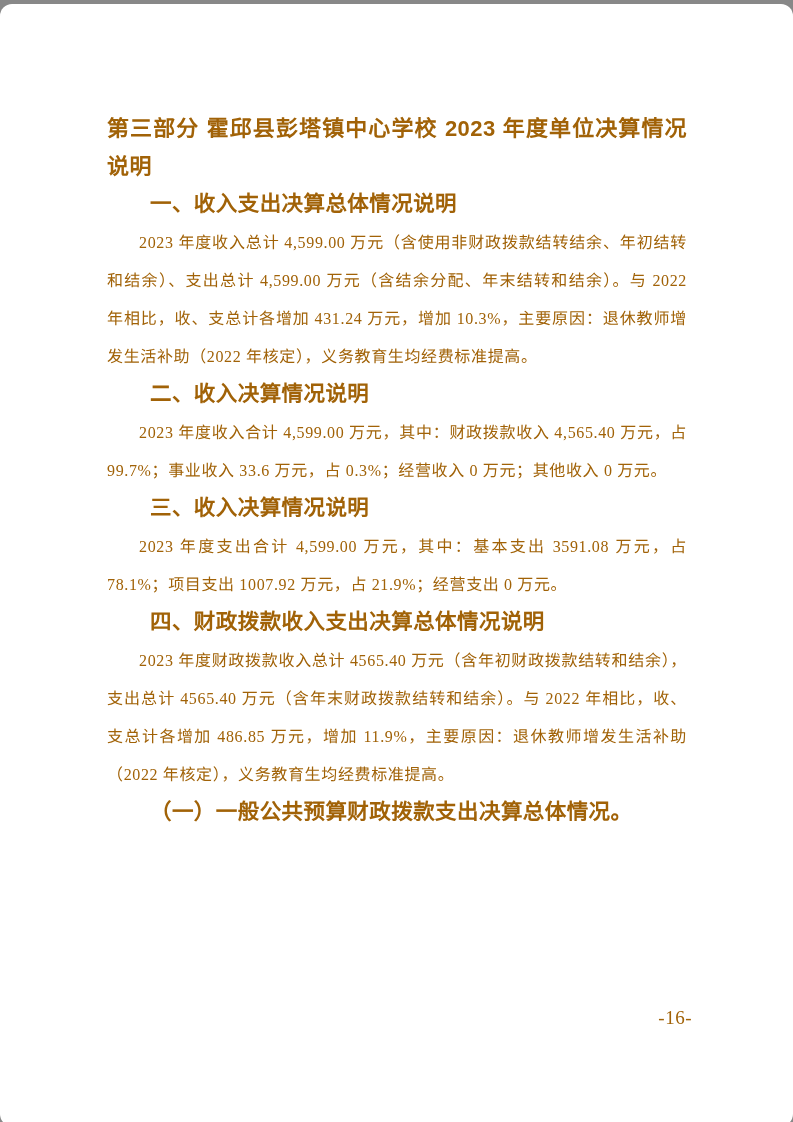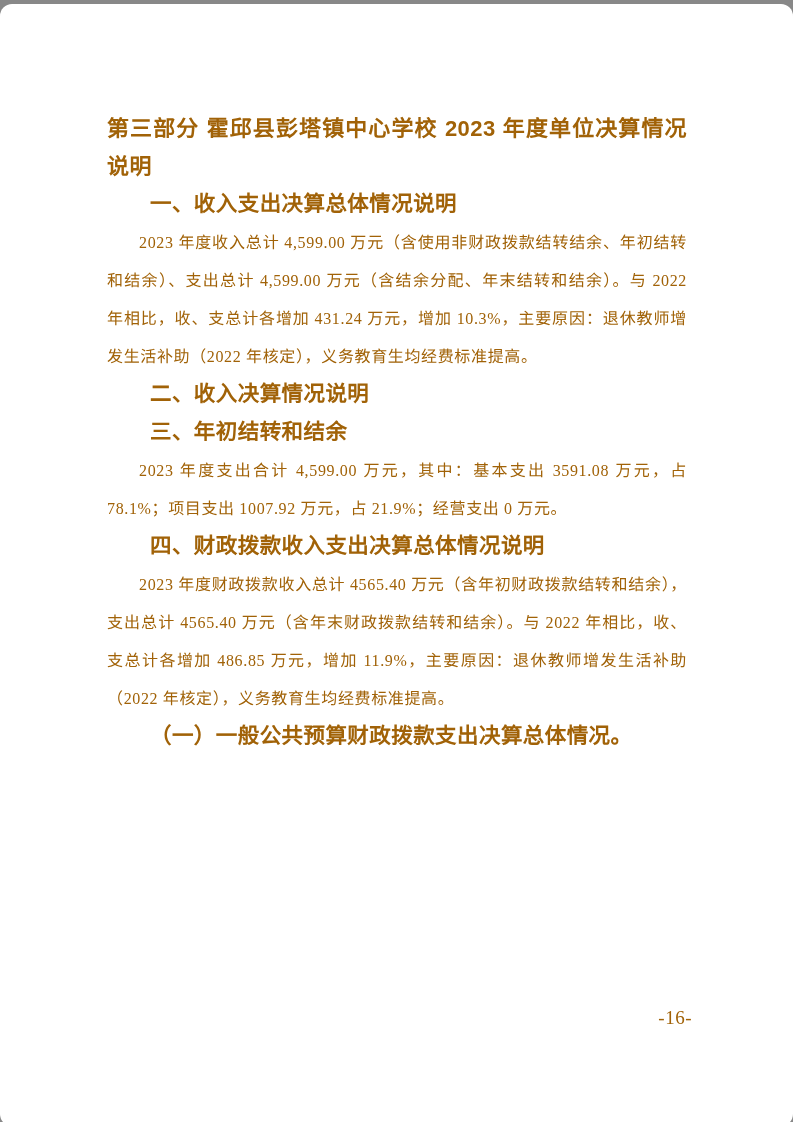--- a/index.html
+++ b/index.html
@@ -58,21 +58,22 @@
 </head>
 <body>
 
 <div class="page">
   <div class="content">
     <div class="doc-title">第三部分 霍邱县彭塔镇中心学校 2023 年度单位决算情况说明</div>
     <div id="doc-body">
         <div class="sec-heading">一、收入支出决算总体情况说明</div>
         <div class="sec-paragraph">2023 年度收入总计 4,599.00 万元（含使用非财政拨款结转结余、年初结转和结余）、支出总计 4,599.00 万元（含结余分配、年末结转和结余）。与 2022 年相比，收、支总计各增加 431.24 万元，增加 10.3%，主要原因：退休教师增发生活补助（2022 年核定），义务教育生均经费标准提高。</div>
         <div class="sec-heading">二、收入决算情况说明</div>
-        <div class="sec-heading">三、年初结转和结余</div>
+        <div class="sec-paragraph">2023 年度收入合计 4,599.00 万元，其中：财政拨款收入 4,565.40 万元，占 99.7%；事业收入 33.6 万元，占 0.3%；经营收入 0 万元；其他收入 0 万元。</div>
+        <div class="sec-heading">三、收入决算情况说明</div>
         <div class="sec-paragraph">2023 年度支出合计 4,599.00 万元，其中：基本支出 3591.08 万元，占 78.1%；项目支出 1007.92 万元，占 21.9%；经营支出 0 万元。</div>
         <div class="sec-heading">四、财政拨款收入支出决算总体情况说明</div>
         <div class="sec-paragraph">2023 年度财政拨款收入总计 4565.40 万元（含年初财政拨款结转和结余），支出总计 4565.40 万元（含年末财政拨款结转和结余）。与 2022 年相比，收、支总计各增加 486.85 万元，增加 11.9%，主要原因：退休教师增发生活补助（2022 年核定），义务教育生均经费标准提高。</div>
         <div class="sec-subheading">（一）一般公共预算财政拨款支出决算总体情况。</div>
       </div>
   </div>
   <div class="page-number">-16-</div>
 </div>
 
 </body></html>

